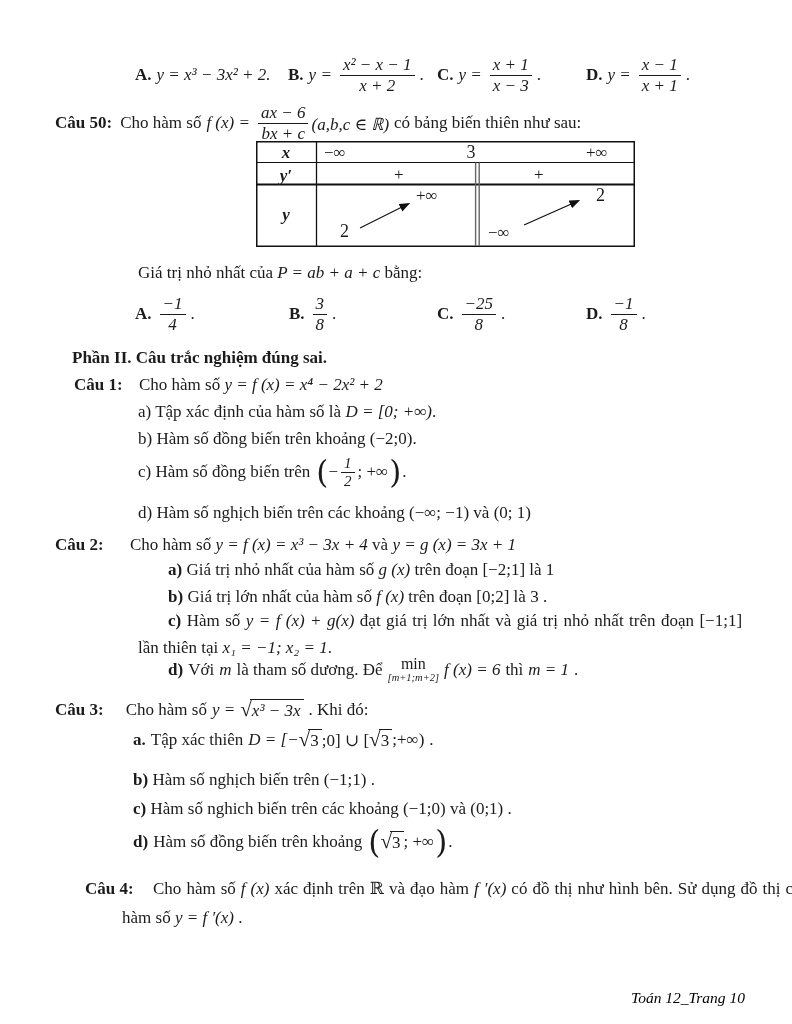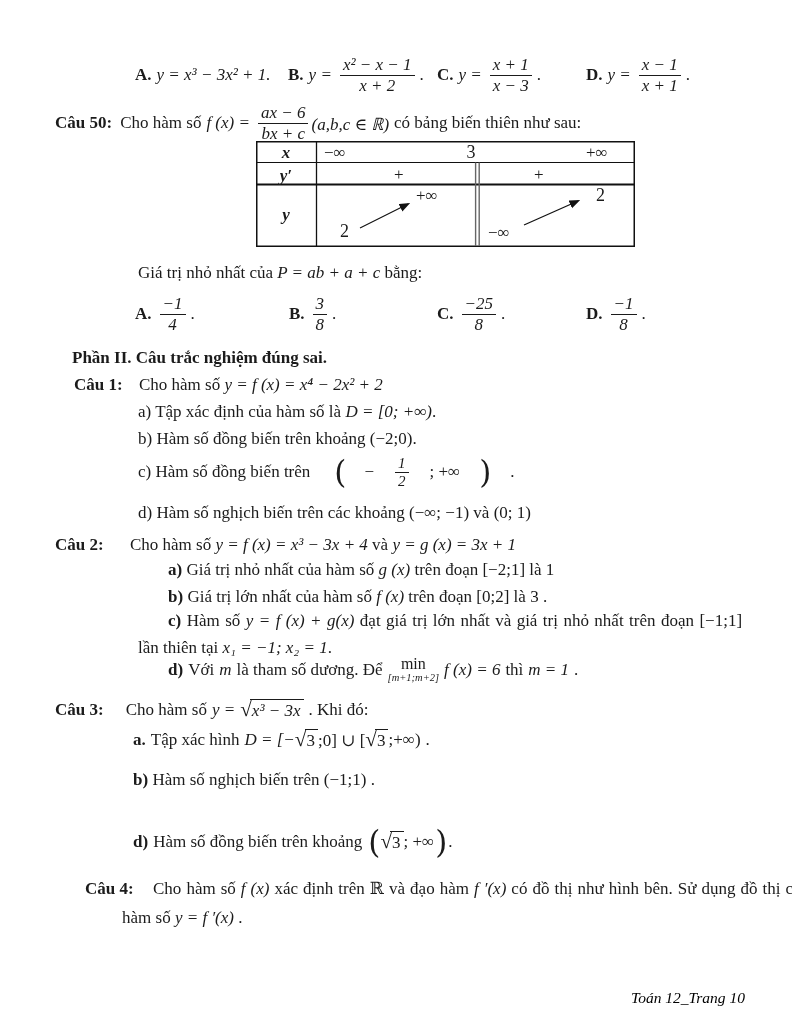--- a/index.html
+++ b/index.html
@@ -38,21 +38,21 @@
   .thead{font-style:italic;font-weight:600;}
   #footer{position:absolute;right:47px;top:989px;font-style:italic;font-size:15.5px;color:#000000;}
 </style>
 </head>
 <body>
 
 <div id="page">
 
   <div class="opt" style="left:135px;top:52px;">
     <span class="b">A.</span>
-    <span class="i">y = x³ − 3x² + 1.</span>
+    <span class="i">y = x³ − 3x² + 2.</span>
   </div>
   <div class="opt" style="left:288px;top:52px;">
     <span class="b">B.</span>
     <span class="i">y =</span>
     <span class="frac">
       <span class="num">x² − x − 1</span>
       <span class="den">x + 2</span>
     </span>
     <span>.</span>
   </div>
@@ -164,21 +164,21 @@
     <span class="i">y = f (x) = x⁴ − 2x² + 2</span>
   </div>
   <div class="line" style="left:138px;top:402px;">
     <span>a) Tập xác định của hàm số là</span>
     <span class="i">D = [0; +∞)</span><span>.</span>
   </div>
   <div class="line" style="left:138px;top:429px;">
     <span>b) Hàm số đồng biến trên khoảng</span>
     <span>(−2;0)</span><span>.</span>
   </div>
-  <div class="flexline" style="left:138px;top:450px;height:44px;gap:18px;">
+  <div class="flexline" style="left:138px;top:450px;height:44px;">
     <span>c) Hàm số đồng biến trên</span>
     <span class="bp" style="margin-right:0;">(</span>
     <span style="margin-right:0;">−</span>
     <span class="frac small up">
       <span class="num">1</span>
       <span class="den">2</span>
     </span>
     <span style="margin-right:0;">; +∞</span>
     <span class="bp">)</span>
     <span>.</span>
@@ -242,38 +242,46 @@
     <span>Cho hàm số</span>
     <span class="i">y =</span>
     <span class="sqrt">
       <span class="rad">√</span>
       <span class="bod">x³ − 3x</span>
     </span>
     <span>. Khi đó:</span>
   </div>
   <div class="flexline" style="left:133px;top:722px;height:36px;">
     <span class="b">a.</span>
-    <span>Tập xác hình</span>
+    <span>Tập xác thiên</span>
     <span class="i" style="margin-right:0;">D = [−</span>
     <span class="sqrt" style="margin-right:0;">
       <span class="rad">√</span>
       <span class="bod up">3</span>
     </span>
     <span style="margin-right:0;">;0] ∪ [</span>
     <span class="sqrt" style="margin-right:0;">
       <span class="rad">√</span>
       <span class="bod up">3</span>
     </span>
     <span>;+∞)</span>
     <span>.</span>
   </div>
   <div class="line" style="left:133px;top:770px;">
     <span class="b">b)</span>
     <span>Hàm số nghịch biến trên</span>
     <span>(−1;1)</span>
+    <span>.</span>
+  </div>
+  <div class="line" style="left:133px;top:799px;">
+    <span class="b">c)</span>
+    <span>Hàm số nghich biến trên các khoảng</span>
+    <span>(−1;0)</span>
+    <span>và</span>
+    <span>(0;1)</span>
     <span>.</span>
   </div>
   <div class="flexline" style="left:133px;top:823px;height:38px;">
     <span class="b">d)</span>
     <span>Hàm số đồng biến trên khoảng</span>
     <span class="bp" style="margin-right:0;">(</span>
     <span class="sqrt" style="margin-right:0;">
       <span class="rad">√</span>
       <span class="bod up">3</span>
     </span>

